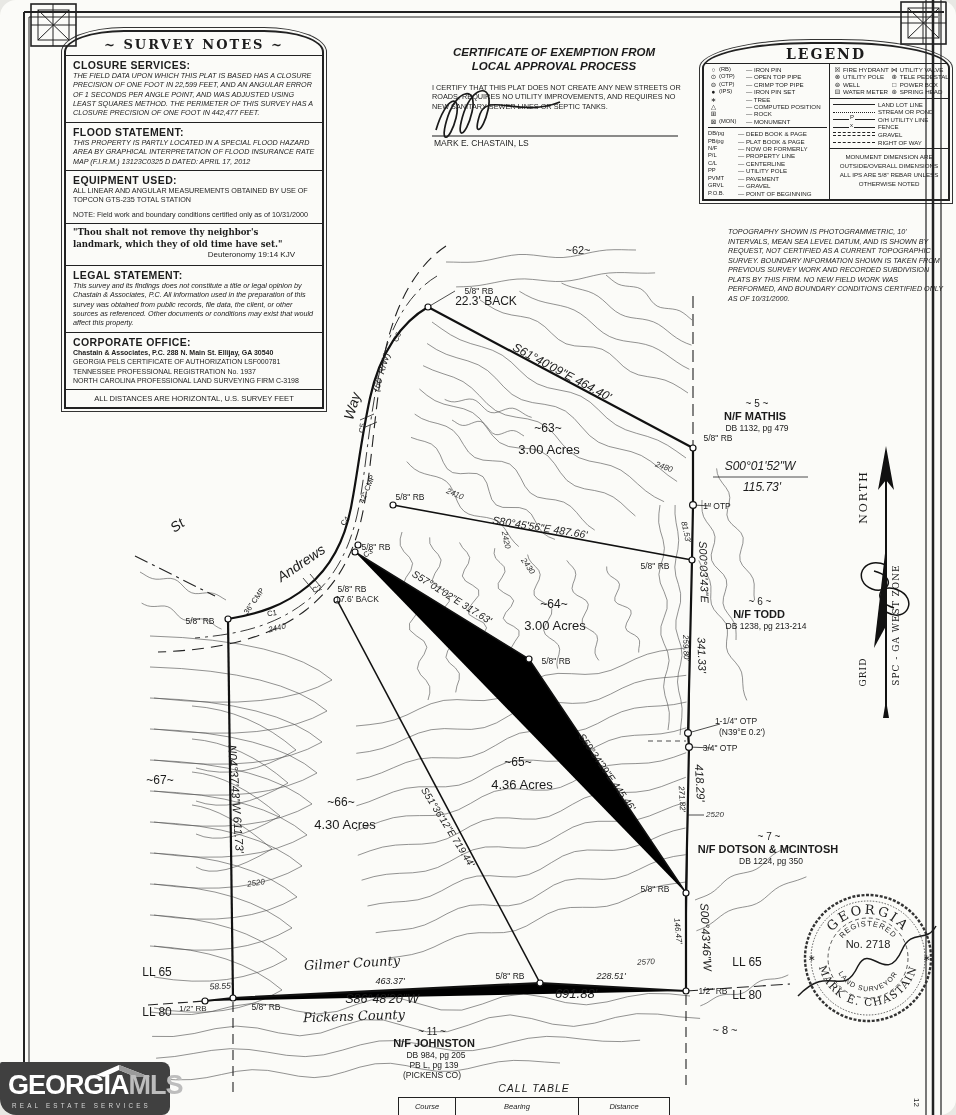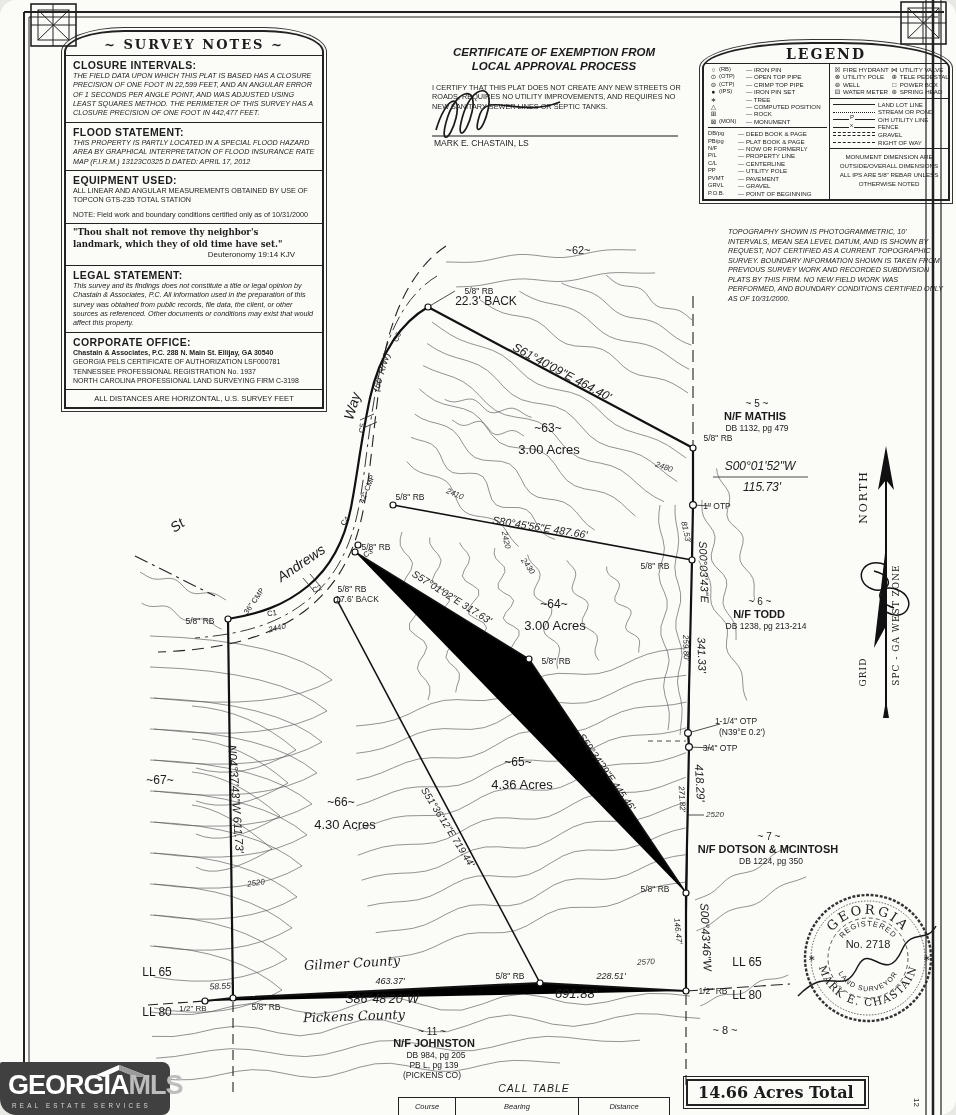--- a/index.html
+++ b/index.html
@@ -196,21 +196,21 @@
         <circle cx="355" cy="552" r="3"></circle>
         <circle cx="529" cy="659" r="3"></circle>
       <circle cx="337" cy="600" r="3"></circle>
         <circle cx="358" cy="545" r="3"></circle>
     </g>
   </svg>
 
   <div class="panel notes">
     <div class="notes-title ser">~ SURVEY NOTES ~</div>
     <div class="sec">
-      <div class="h">CLOSURE INTERVALS:</div>
+      <div class="h">CLOSURE SERVICES:</div>
       <div class="b it">THE FIELD DATA UPON WHICH THIS PLAT IS BASED HAS A CLOSURE PRECISION OF ONE FOOT IN 22,599 FEET, AND AN ANGULAR ERROR OF 1 SECONDS PER ANGLE POINT, AND WAS ADJUSTED USING LEAST SQUARES METHOD. THE PERIMETER OF THIS SURVEY HAS A CLOSURE PRECISION OF ONE FOOT IN 442,477 FEET.</div>
     </div>
     <div class="sec">
       <div class="h">FLOOD STATEMENT:</div>
       <div class="b it">THIS PROPERTY IS PARTLY LOCATED IN A SPECIAL FLOOD HAZARD AREA BY GRAPHICAL INTERPRETATION OF FLOOD INSURANCE RATE MAP (F.I.R.M.) 13123C0325 D DATED: APRIL 17, 2012</div>
     </div>
     <div class="sec">
       <div class="h">EQUIPMENT USED:</div>
       <div class="b">ALL LINEAR AND ANGULAR MEASUREMENTS OBTAINED BY USE OF TOPCON GTS-235 TOTAL STATION</div>
       <div class="b" style="margin-top:5px">NOTE:  Field work and boundary conditions certified only as of 10/31/2000</div>
@@ -500,21 +500,20 @@
   <div class="ml it ser" style="left:354px;top:1016px;font-size:13px;transform:translate(-50%,-50%) rotate(-2deg)">Pickens County</div>
   <div class="ml" style="left:157px;top:972px;font-size:12px">LL 65</div>
   <div class="ml" style="left:157px;top:1012px;font-size:12px">LL 80</div>
   <div class="ml" style="left:747px;top:962px;font-size:12px">LL 65</div>
   <div class="ml" style="left:747px;top:995px;font-size:12px">LL 80</div>
 
   <div class="ml ser" style="left:863px;top:497px;font-size:11px;letter-spacing:2px;transform:translate(-50%,-50%) rotate(-90deg)">NORTH</div>
   <div class="ml ser" style="left:863px;top:672px;font-size:9px;letter-spacing:1px;transform:translate(-50%,-50%) rotate(-90deg)">GRID</div>
   <div class="ml ser" style="left:896px;top:625px;font-size:9px;letter-spacing:1px;transform:translate(-50%,-50%) rotate(-90deg)">SPC - GA WEST ZONE</div>
 
-  <div class="acres-box">14.66 Acres Total</div>
   <div class="call-table">
     <div class="ct-title it">CALL TABLE</div>
     <div class="ct-row">
       <div class="ct-cell ct-c1">Course</div>
       <div class="ct-cell ct-c2">Bearing</div>
       <div class="ct-cell ct-c3">Distance</div>
     </div>
   </div>
   <div class="mls">
     <svg width="170" height="53">

